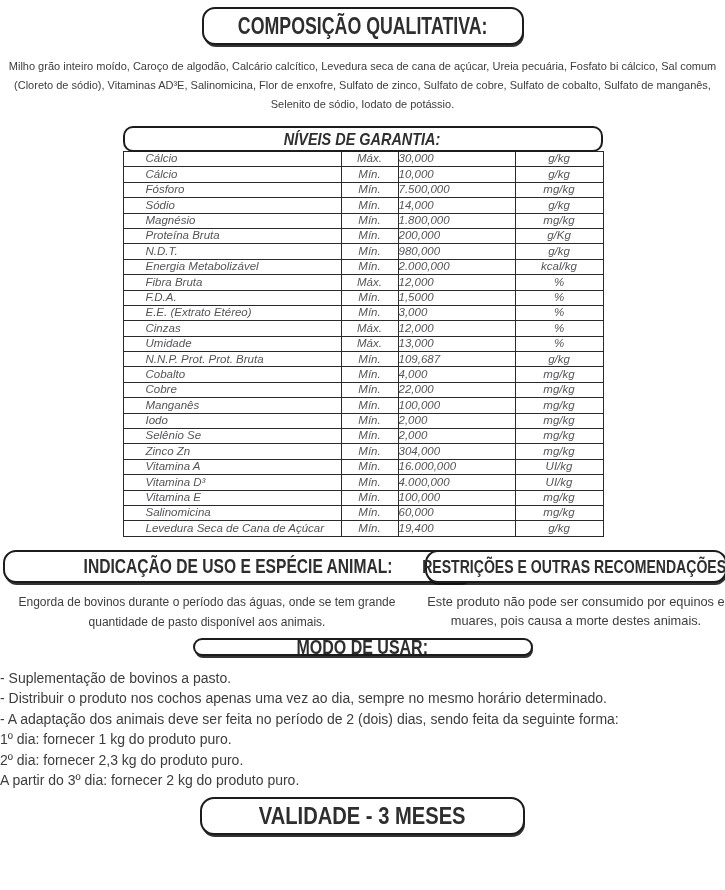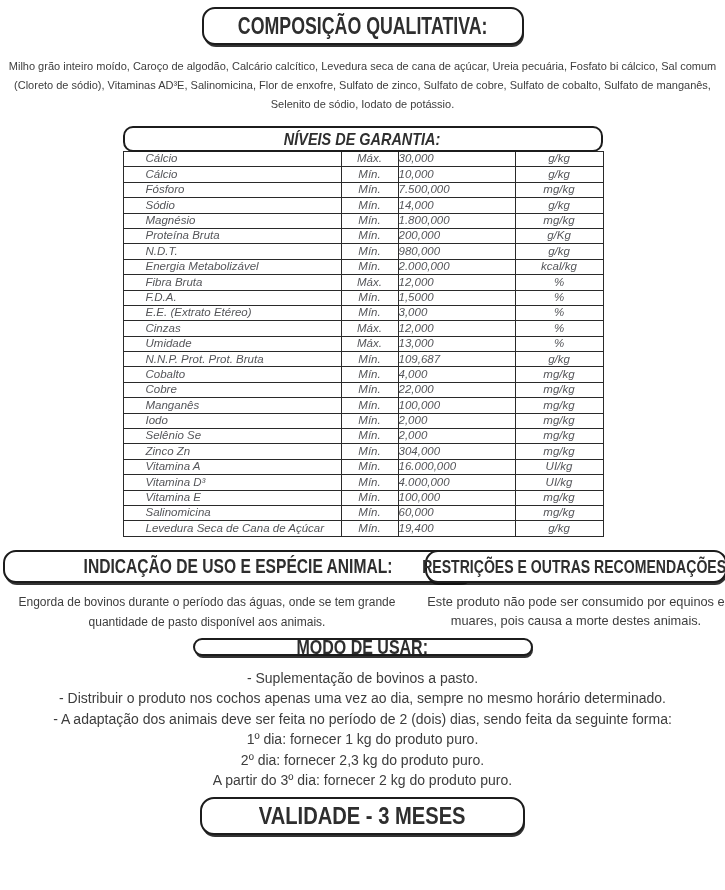--- a/index.html
+++ b/index.html
@@ -86,21 +86,20 @@
   .col-text {
     margin-top: 9px;
     text-align: center;
     color: #3d3d3d;
   }
   .col-text.left-text  { font-size: 12px;   line-height: 20px; padding: 0 2px; }
   .col-text.right-text { font-size: 12.8px; line-height: 19px; }
 
   .howto-lines {
     margin-top: 8px;
-    text-align: center;
     font-size: 14px;
     line-height: 20.5px;
     color: #3d3d3d;
   }
 </style>
 </head>
 <body>
 
 <div class="title-box box-qualitative">
   <span class="title-text">COMPOSIÇÃO QUALITATIVA:</span>

